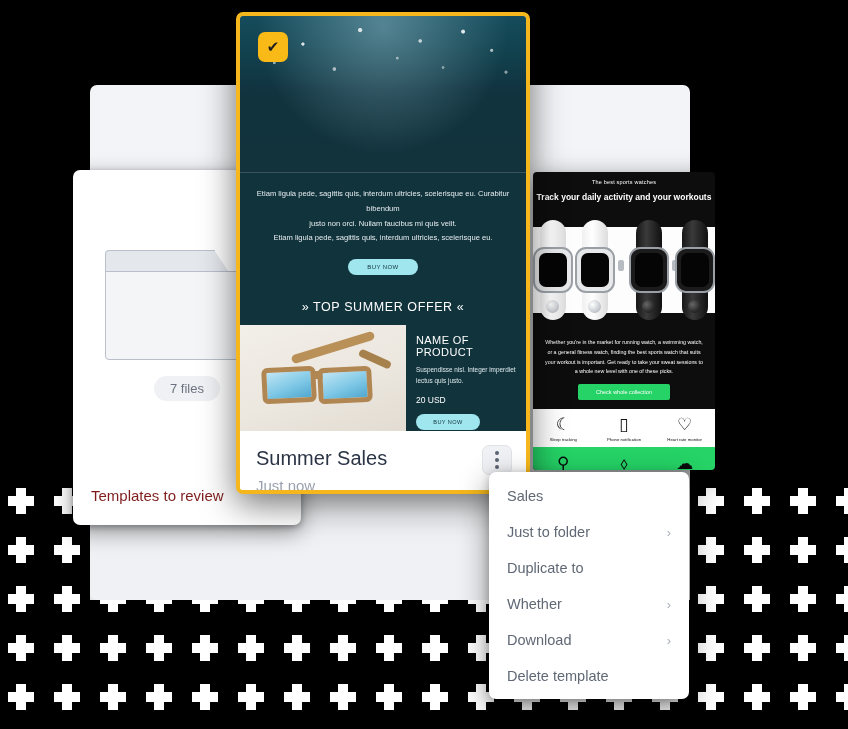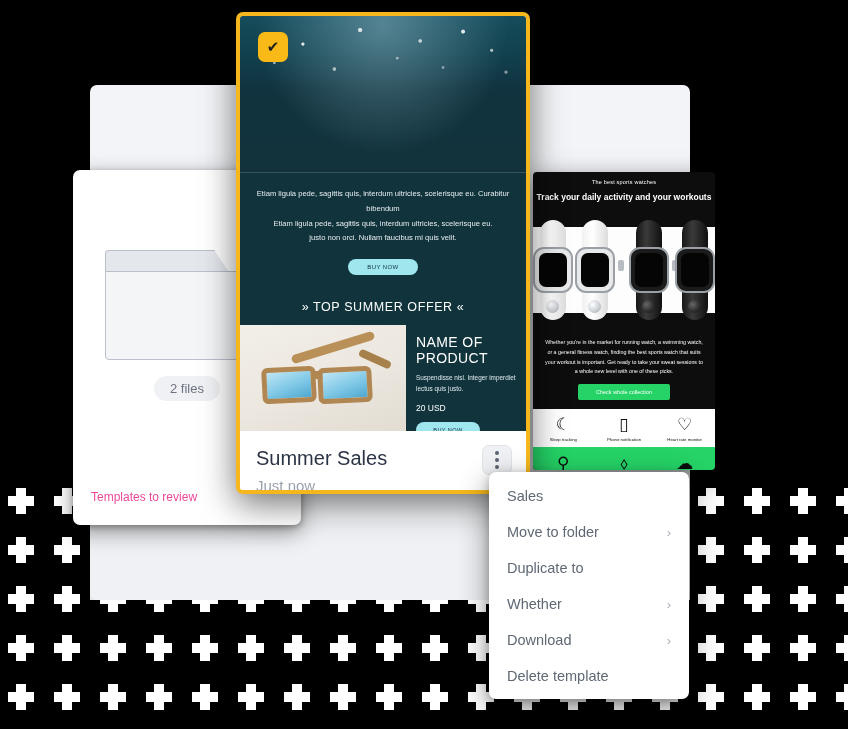--- a/index.html
+++ b/index.html
@@ -98,22 +98,22 @@
     top: 206px;
     padding: 5px 16px;
     background: #f0f1f4;
     border-radius: 13px;
     color: #6b7280;
     font-size: 13px;
   }
   .folder-caption {
     position: absolute;
     left: 18px; bottom: 21px;
-    color: #ec4899;
-    font-size: 12px;
+    color: #7f1d1d;
+    font-size: 15px;
   }
 
   
   .card-watch {
     position: absolute;
     left: 533px; top: 172px;
     width: 182px; height: 298px;
     background: #0d0d0d;
     border-radius: 4px;
     overflow: hidden;
@@ -309,21 +309,21 @@
     background: #ba9059; border-radius: 5px;
     transform: rotate(-17deg);
   }
   .temple2 {
     position: absolute; left: 96px; top: -4px;
     width: 34px; height: 8px;
     background: #a7814c; border-radius: 4px;
     transform: rotate(24deg);
   }
   .product-info { flex: 1; padding: 9px 8px 0 10px; color: #ffffff; }
-  .p-name { font-size: 14px; letter-spacing: .4px; }
+  .p-name { font-size: 11px; letter-spacing: .4px; }
   .p-desc { font-size: 6.4px; line-height: 1.7; margin-top: 7px; color: #dfeaee; }
   .p-price { font-size: 8.5px; margin-top: 8px; }
   .p-btn {
     display: block; margin-top: 9px;
     width: 64px; padding: 5px 0;
     background: #9fe6ee; color: #12333c;
     font-size: 5.6px; letter-spacing: .4px;
     text-align: center; border: none; border-radius: 10px;
     cursor: pointer;
   }
@@ -476,21 +476,21 @@
     </div>
 
   <div class="panel-back"></div>
   <div class="panel-back-lower"></div>
 
   <div class="card-folder">
     <div class="folder-glyph">
       <div class="folder-tab"></div>
       <div class="folder-body"></div>
     </div>
-    <div class="files-badge">2 files</div>
+    <div class="files-badge">7 files</div>
     <div class="folder-caption">Templates to review</div>
   </div>
 
   <div class="card-watch">
     <div class="w-eyebrow">The best sports watches</div>
     <div class="w-head">Track your daily activity and your workouts</div>
     <div class="w-photo">
       <div class="watch white" style="left:-6px;">
         <div class="band"></div>
           <div class="case">
@@ -547,22 +547,22 @@
   </div>
 
   <div class="card-main">
     <div class="hero">
       <div class="check-badge">
         <span>✔</span>
       </div>
     </div>
     <div class="body-dark">
       <p>Etiam ligula pede, sagittis quis, interdum ultricies, scelerisque eu. Curabitur bibendum</p>
+      <p>justo non orci. Nullam faucibus mi quis velit.</p>
       <p>Etiam ligula pede, sagittis quis, interdum ultricies, scelerisque eu.</p>
-      <p>justo non orci. Nullam faucibus mi quis velit.</p>
       <button class="pill">BUY NOW</button>
     </div>
     <div class="offer-bar">» TOP SUMMER OFFER «</div>
     <div class="product-row">
       <div class="product-img">
         <div class="glasses">
           <div class="temple"></div>
           <div class="temple2"></div>
           <div class="lens l"></div>
           <div class="bridge"></div>
@@ -585,21 +585,21 @@
           <i></i>
       </div>
     </div>
   </div>
 
   <div class="menu" id="menu">
       <div class="menu-item">
         <span>Sales</span>
       </div>
       <div class="menu-item">
-        <span>Move to folder</span>
+        <span>Just to folder</span>
         <span class="chev">›</span>
       </div>
       <div class="menu-item">
         <span>Duplicate to</span>
       </div>
       <div class="menu-item">
         <span>Whether</span>
         <span class="chev">›</span>
       </div>
       <div class="menu-item">

